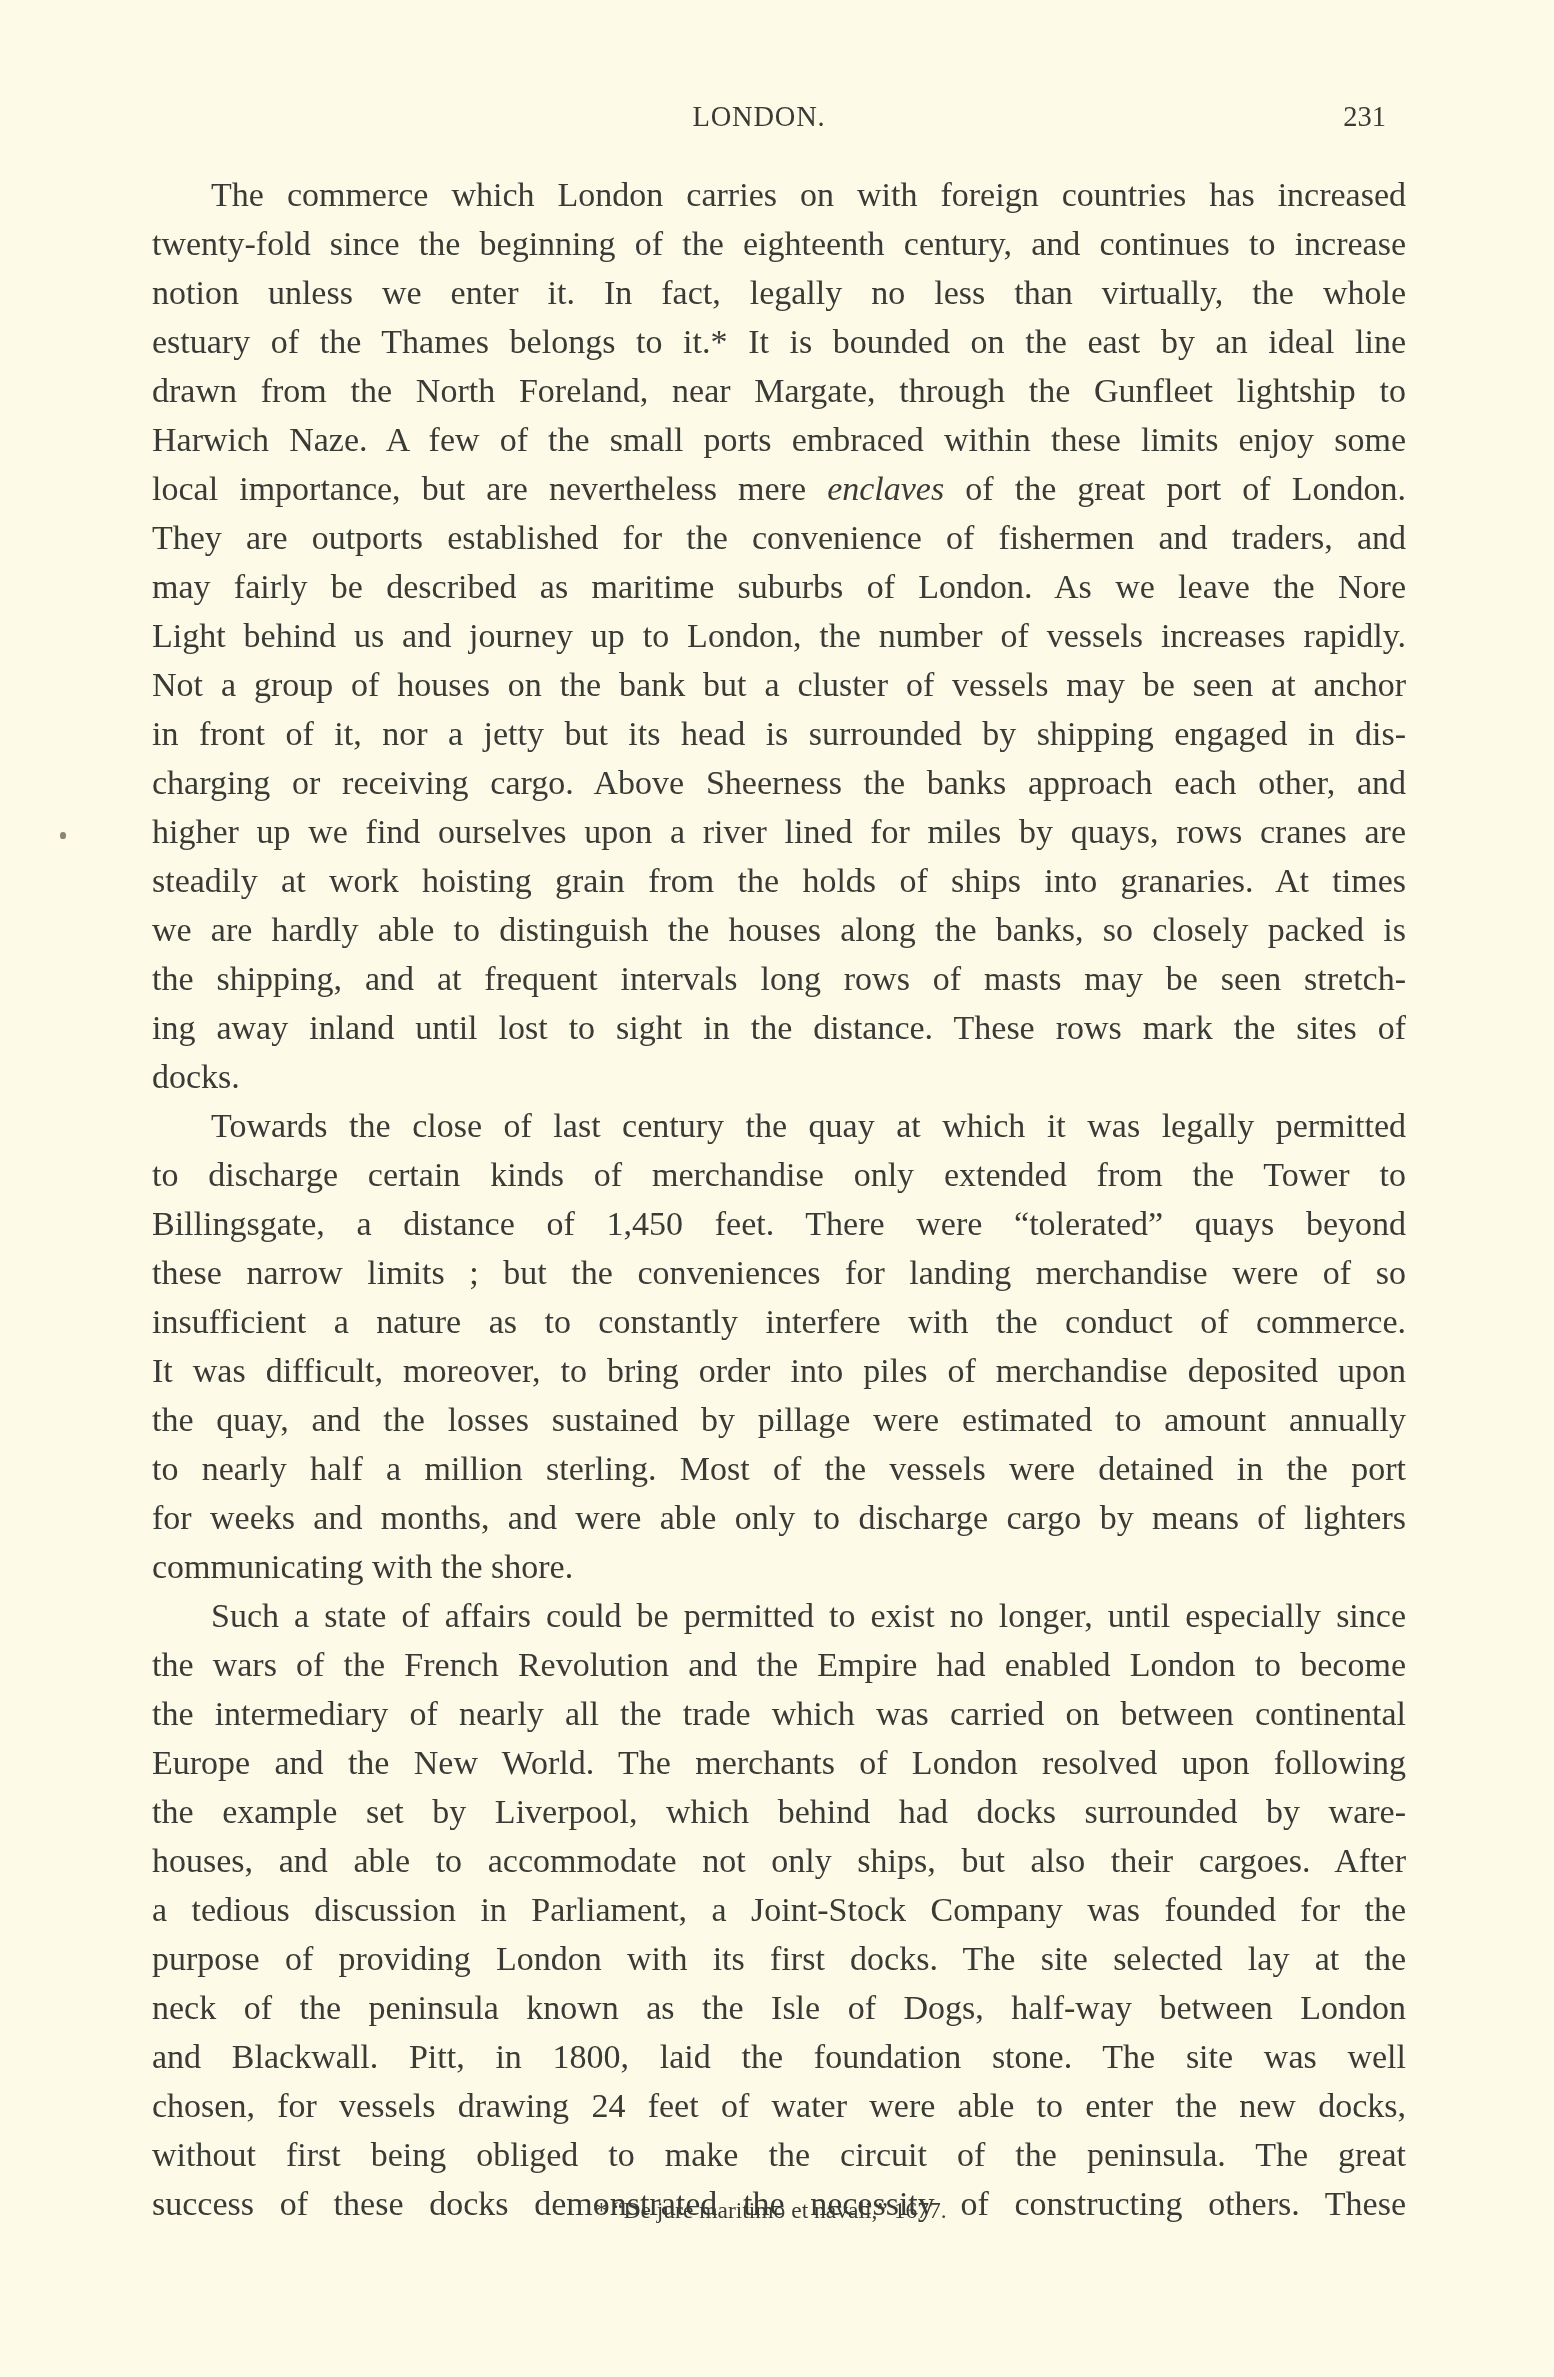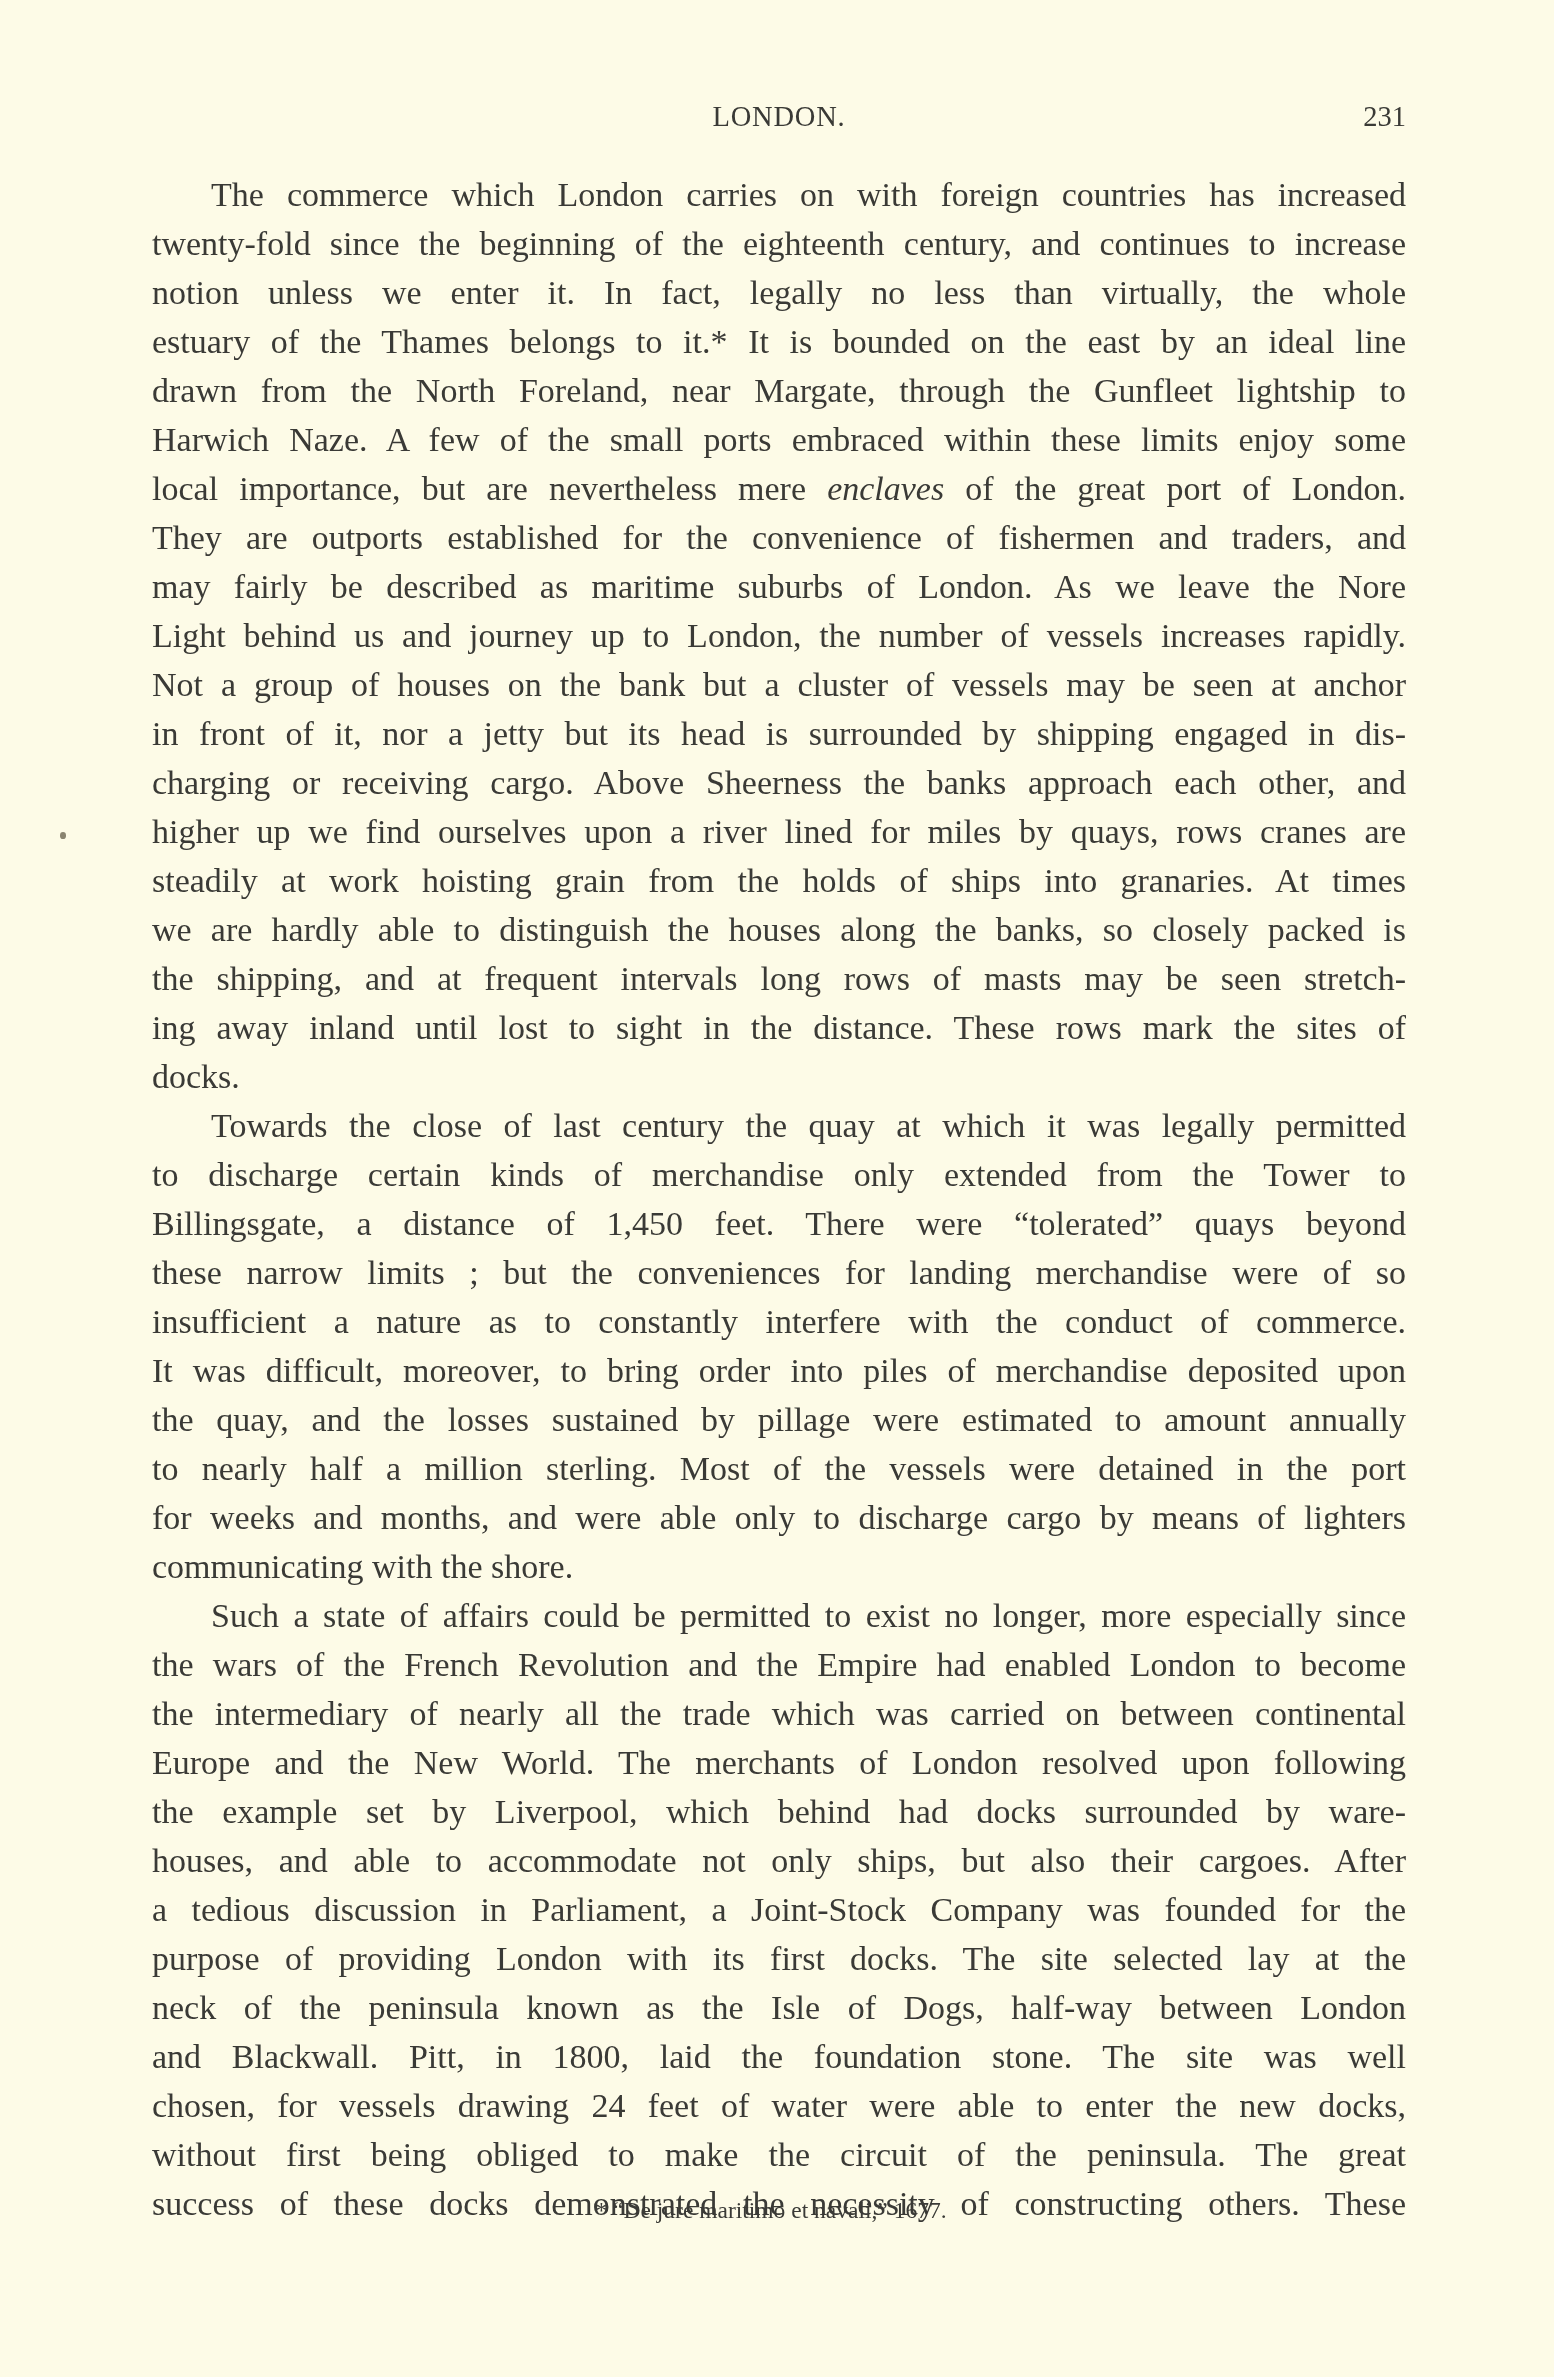--- a/index.html
+++ b/index.html
@@ -3,21 +3,21 @@
 <meta charset="utf-8">
 <style>
   html, body { margin: 0; padding: 0; }
   body {
     width: 1554px; height: 2377px;
     background: #fdfbe7;
     position: relative; overflow: hidden;
     font-family: "Liberation Serif", "DejaVu Serif", serif;
     color: #3a3a36;
   }
-  .page-header { position: absolute; top: 94px; left: 152px; width: 1254px; height: 42px; }
+  .page-header { position: absolute; top: 94px; left: 132px; width: 1254px; height: 42px; }
   .running-title {
     position: absolute; left: 0; right: 0; text-align: center;
     font-size: 28.5px; letter-spacing: 0.8px; top: 6.7px;
   }
   .page-number { position: absolute; right: 0; top: 6.7px; font-size: 28.5px; }
   .body-text { position: absolute; top: 170px; left: 144px; width: 1254px; margin-left: 8px; }
   .line {
     height: 49px; line-height: 49px;
     font-size: 34px; white-space: nowrap;
     text-align: justify; text-align-last: justify;
@@ -68,21 +68,21 @@
       <div class="line">Billingsgate, a distance of 1,450 feet.  There were “tolerated” quays beyond</div>
       <div class="line">these narrow limits ; but the conveniences for landing merchandise were of so</div>
       <div class="line">insufficient a nature as to constantly interfere with the conduct of commerce.</div>
       <div class="line">It was difficult, moreover, to bring order into piles of merchandise deposited upon</div>
       <div class="line">the quay, and the losses sustained by pillage were estimated to amount annually</div>
       <div class="line">to nearly half a million sterling.  Most of the vessels were detained in the port</div>
       <div class="line">for weeks and months, and were able only to discharge cargo by means of lighters</div>
       <div class="line last">communicating with the shore.</div>
     </div>
     <div>
-      <div class="line indent">Such a state of affairs could be permitted to exist no longer, more especially since</div>
+      <div class="line indent">Such a state of affairs could be permitted to exist no longer, until especially since</div>
       <div class="line">the wars of the French Revolution and the Empire had enabled London to become</div>
       <div class="line">the intermediary of nearly all the trade which was carried on between continental</div>
       <div class="line">Europe and the New World.  The merchants of London resolved upon following</div>
       <div class="line">the example set by Liverpool, which behind had docks surrounded by ware-</div>
       <div class="line">houses, and able to accommodate not only ships, but also their cargoes.  After</div>
       <div class="line">a tedious discussion in Parliament, a Joint-Stock Company was founded for the</div>
       <div class="line">purpose of providing London with its first docks.  The site selected lay at the</div>
       <div class="line">neck of the peninsula known as the Isle of Dogs, half-way between London</div>
       <div class="line">and Blackwall.  Pitt, in 1800, laid the foundation stone.  The site was well</div>
       <div class="line">chosen, for vessels drawing 24 feet of water were able to enter the new docks,</div>

